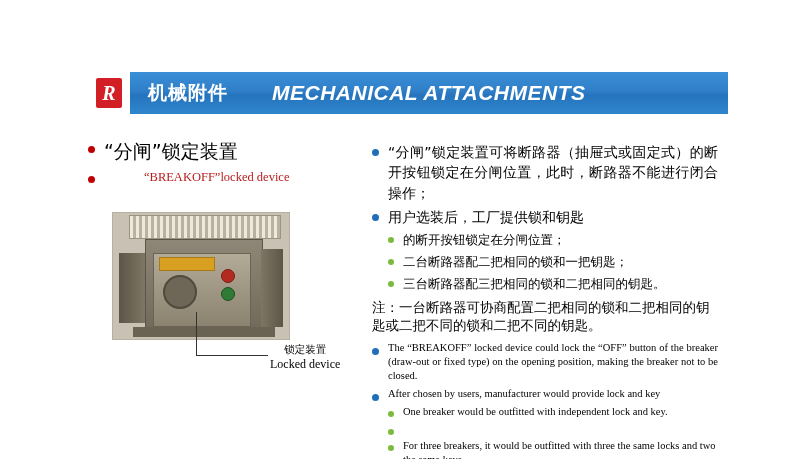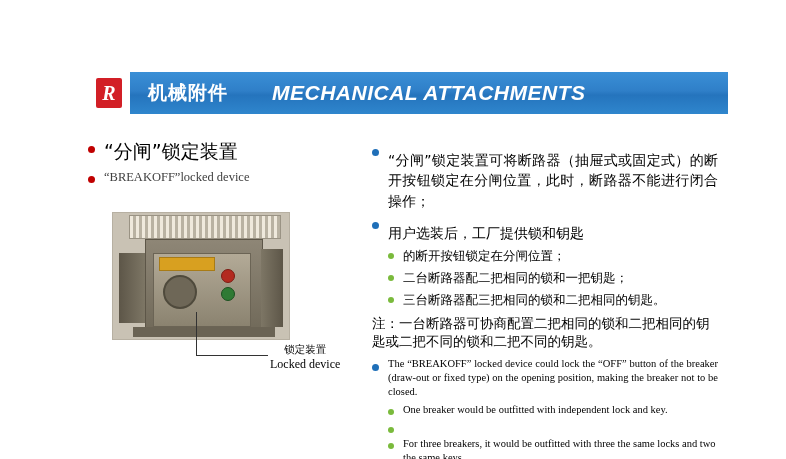--- a/index.html
+++ b/index.html
@@ -100,22 +100,23 @@
   .dot-green { background: #7aba3c; }
   .left-cn {
     font-family: "DejaVu Sans", sans-serif;
     font-size: 19px;
     color: #000000;
     line-height: 1.25;
   }
   .left-en {
     font-family: "Liberation Serif", serif;
     font-size: 12.5px;
-    color: #404040;
+    color: #b91c1c;
     line-height: 1.25;
+    margin-left: 40px;
   }
 
   
   .photo {
     position: absolute;
     left: 112px;
     top: 212px;
     width: 176px;
     height: 126px;
     background: #c9c2b4;
@@ -245,21 +246,20 @@
     margin-bottom: 4px;
   }
   .r-row .dot { margin-top: 7px; }
   .r-sub .dot { margin-top: 6px; width: 6px; height: 6px; }
   .r-cn {
     font-family: "DejaVu Sans", sans-serif;
     font-size: 14px;
     color: #000000;
     line-height: 1.45;
     text-align: justify;
-    margin-top: 8px;
   }
   .r-cn-sub {
     font-family: "DejaVu Sans", sans-serif;
     font-size: 12.5px;
     color: #000000;
     line-height: 1.45;
   }
   .r-note {
     font-family: "DejaVu Sans", sans-serif;
     font-size: 13.5px;
@@ -356,20 +356,24 @@
       </div>
     </div>
 
     <div class="r-note">注：一台断路器可协商配置二把相同的锁和二把相同的钥匙或二把不同的锁和二把不同的钥匙。</div>
 
     <div class="r-row">
       <span class="dot dot-blue"></span>
       <span class="r-en">The “BREAKOFF” locked device could lock the “OFF” button of the breaker (draw-out or fixed type) on the opening position, making the breaker not to be closed.</span>
     </div>
 
+    <div class="r-row">
+      <span class="dot dot-blue"></span>
+      <span class="r-en">After chosen by users, manufacturer would provide lock and key</span>
+    </div>
 
     <div class="sub-list indent-sub">
       <div class="r-row r-sub">
         <span class="dot dot-green"></span>
         <span class="r-en-sub">One breaker would be outfitted with independent lock and key.</span>
       </div>
       <div class="r-row r-sub">
         <span class="dot dot-green"></span>
       </div>
       <div class="r-row r-sub">

